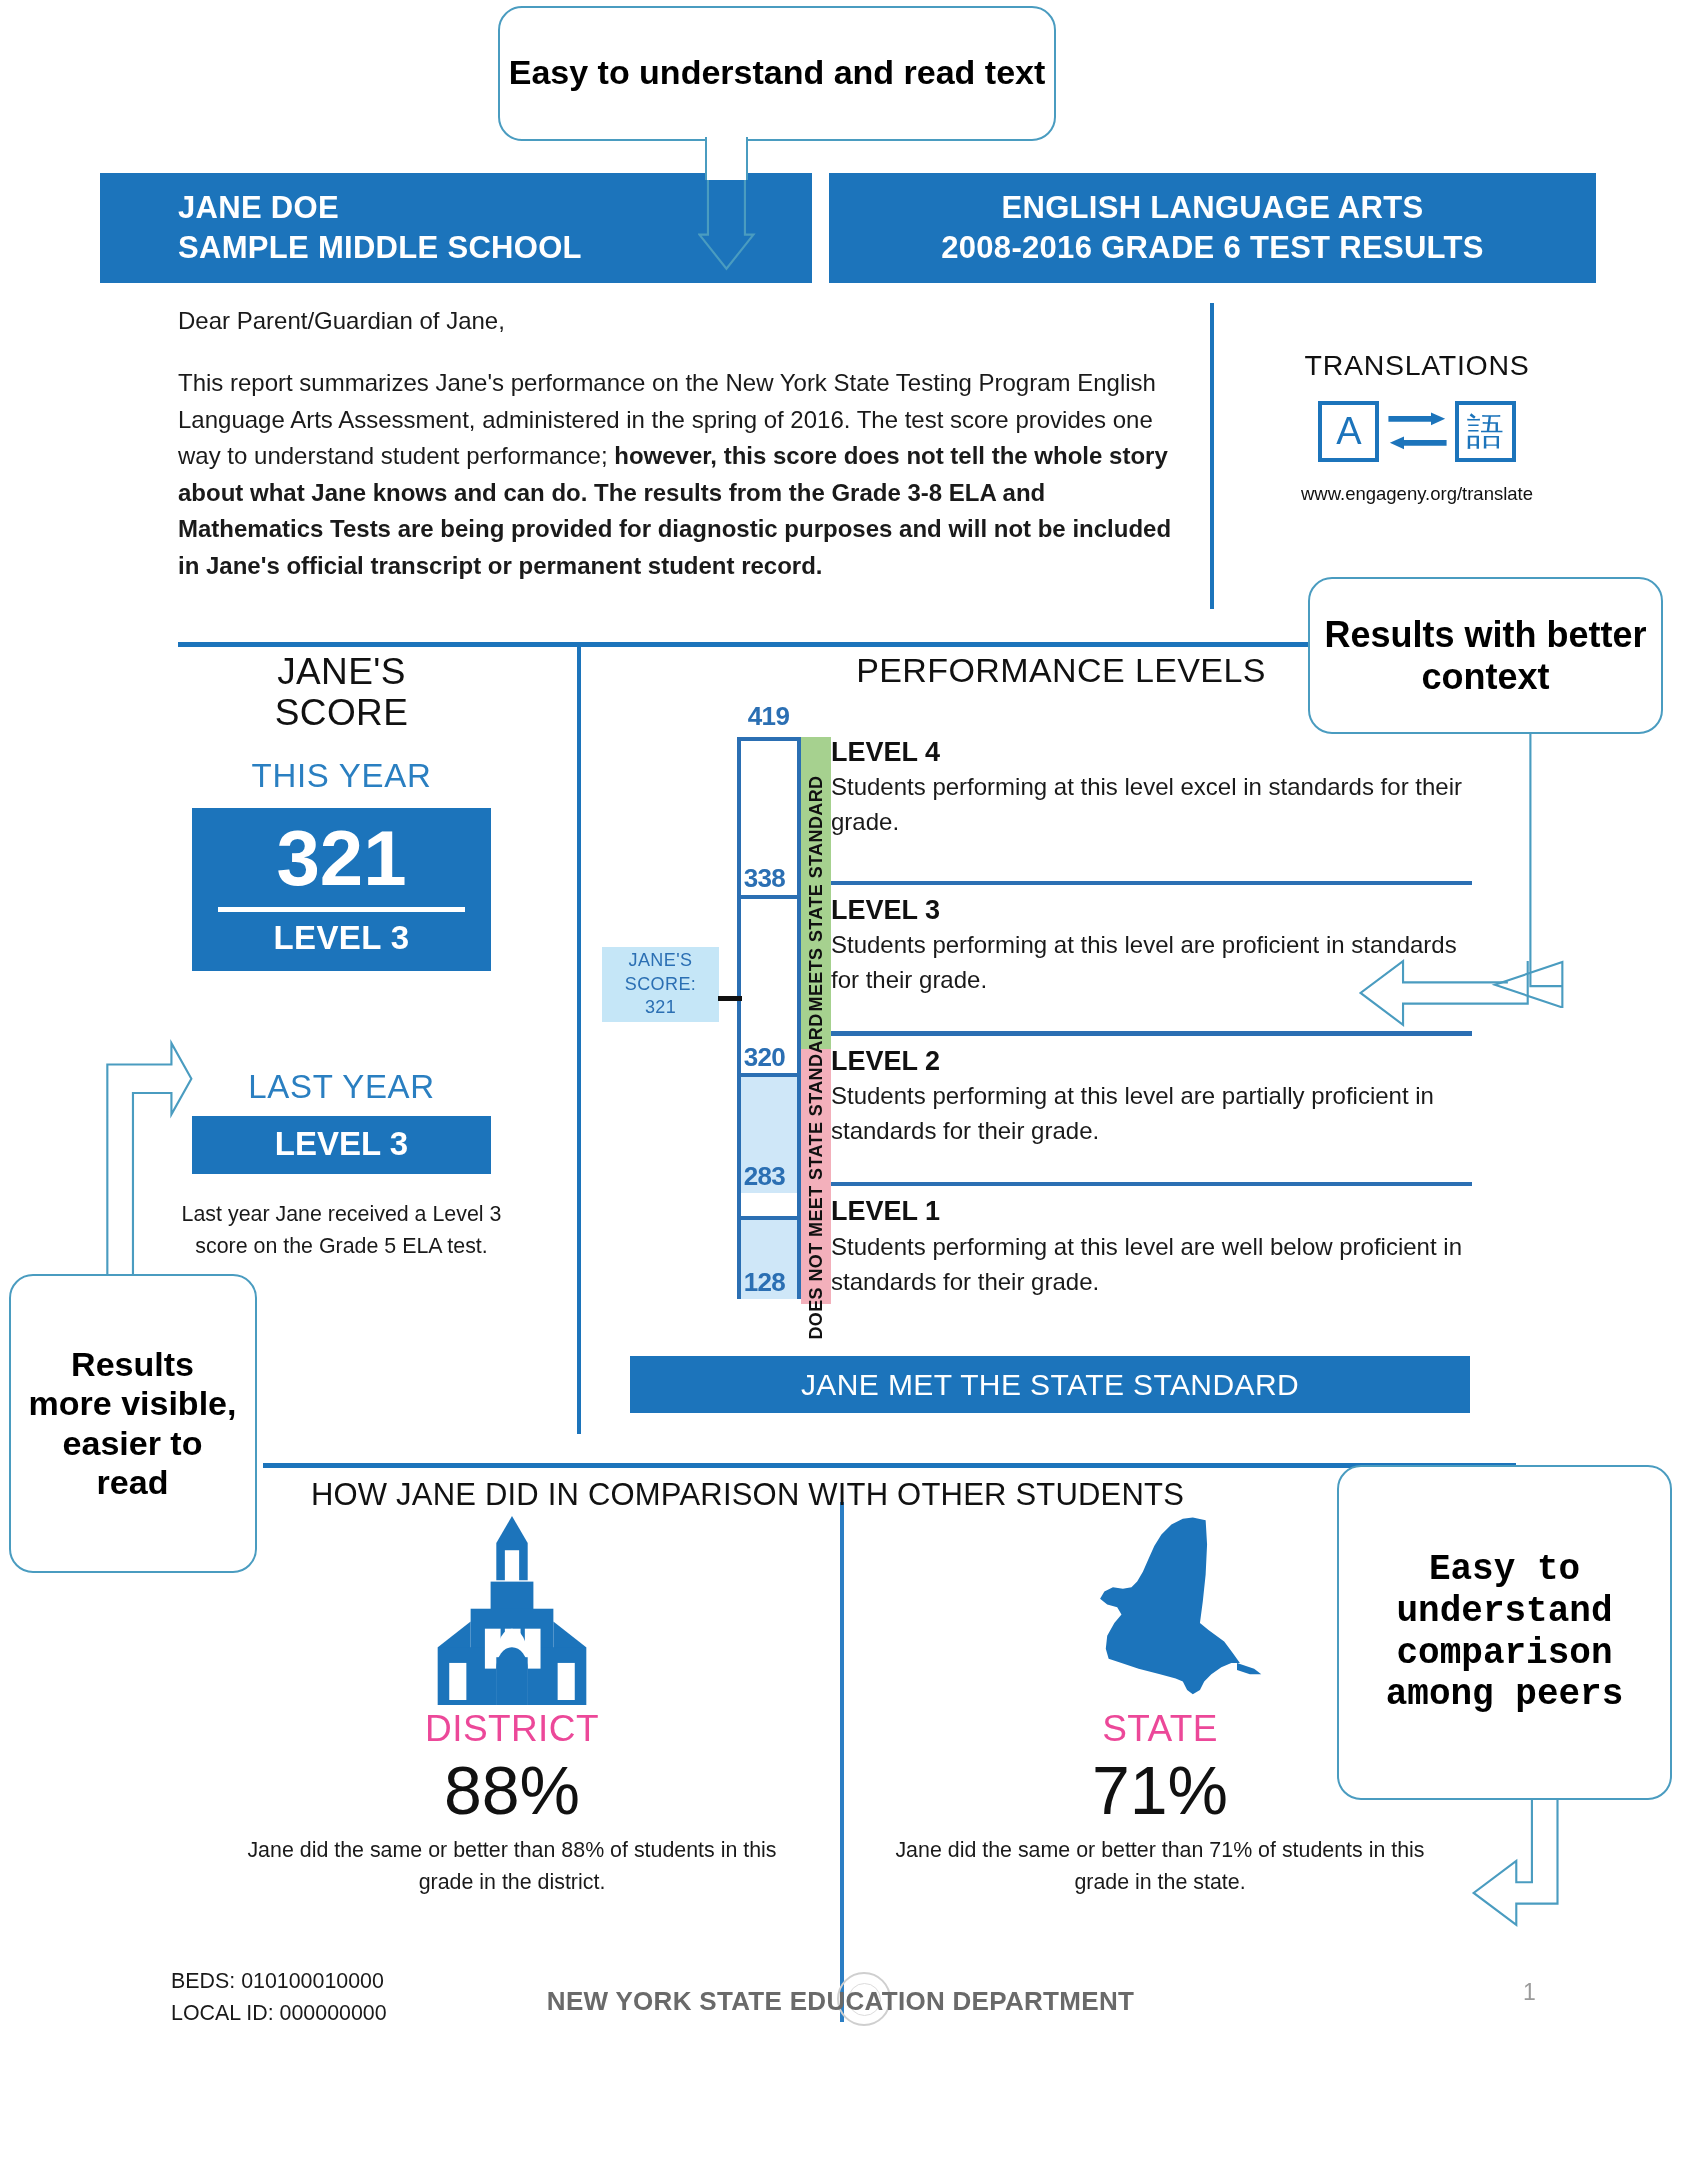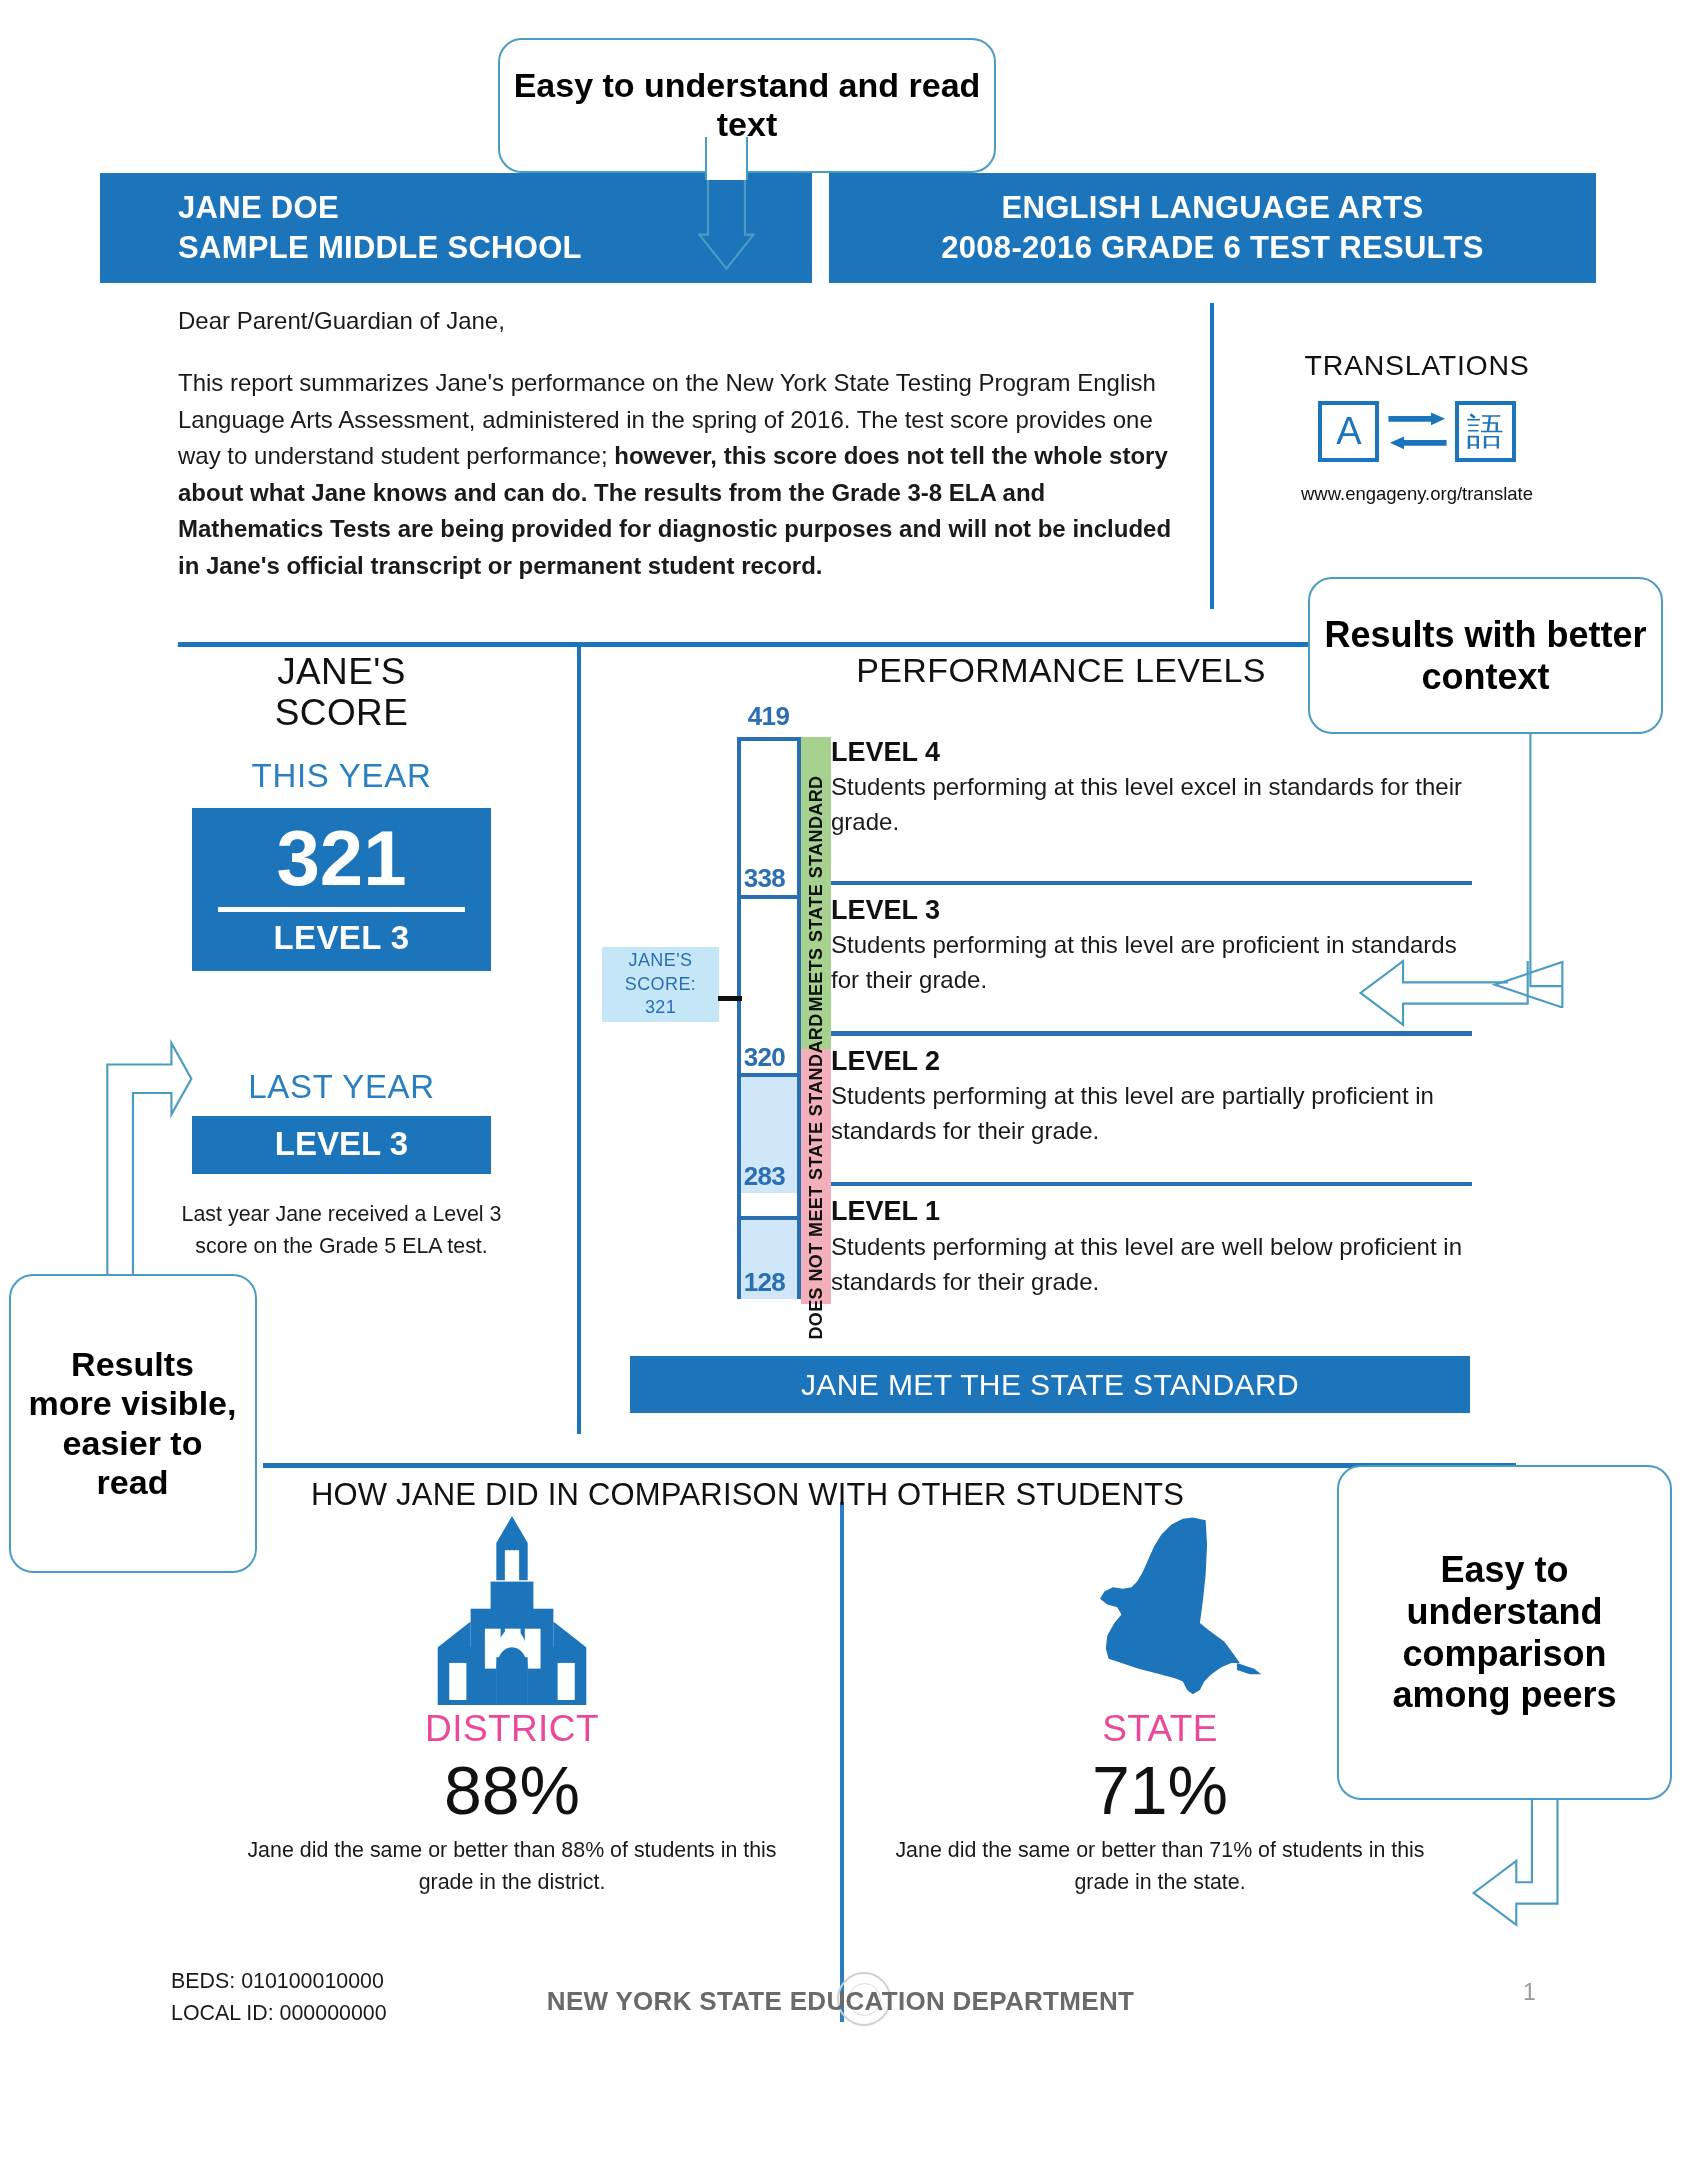--- a/index.html
+++ b/index.html
@@ -163,21 +163,21 @@
   .footer-dept .nm { font-size: 26px; font-weight: bold; color: #6a6a6a; letter-spacing: 0.3px; }
   .seal { position: absolute; left: 837px; top: 1972px; width: 54px; height: 54px; border-radius: 50%; border: 2.1px solid #cfcfcf; z-index: 5; }
   .seal::after { content: ""; position: absolute; left: 8.5px; top: 8.5px; right: 8.5px; bottom: 8.5px; border-radius: 50%; border: 1.4px solid #dcdcdc; }
   .pageno { position: absolute; left: 1523px; top: 1979px; font-size: 23px; color: #9a9a9a; z-index: 6; }
 </style>
 </head>
 <body>
 
 <div id="page">
 
-  <div class="callout" style="left:498px; top:5.7px; width:498px; height:135px; font-size:34px;margin-top:32px;">
+  <div class="callout" style="left:498px; top:5.7px; width:558px; height:135px; font-size:34px;">
     <span>Easy to understand and read text</span>
   </div>
   <div class="callout-stem" style="left:705px; top:137px; width:43px; height:43px; border-left:2.1px solid #4a9cc0; border-right:2.1px solid #4a9cc0;"></div>
   <svg class="conn" style="left:698px; top:135px;" width="64" height="185" viewBox="0 0 90 260">
     <path d="M14,10 L14,140 L2,140 L40,188 L78,140 L66,140 L66,10" fill="none" stroke="#4a9cc0" stroke-width="3"></path>
   </svg>
 
   <div class="hdrbar hdr-left">
     <div class="line">JANE DOE</div>
     <div class="line">SAMPLE MIDDLE SCHOOL</div>
@@ -350,21 +350,21 @@
           L66,116 L72,106 L84,100 L98,102 L110,100 L118,92 L126,78 L134,60 L142,42 L152,26
           L166,12 L182,4 Z"></path>
         <path fill="#1c74bb" d="M258,206 L282,214 L292,222 L276,222 L258,216 Z"></path>
       </svg>
     </div>
     <div class="lab">STATE</div>
     <div class="pct">71%</div>
     <div class="cap">Jane did the same or better than 71% of students in this grade in the state.</div>
   </div>
 
-  <div class="callout" style="left:1337px; top:1465px; width:335px; height:335px; font-size:36px; padding:0 4px;">
+  <div class="callout" style="left:1337px; top:1465px; width:335px; height:335px; font-size:36px; padding:0 4px;font-family:Liberation Mono, monospace;">
     <span>Easy to understand comparison among peers</span>
   </div>
   <svg class="conn" style="left:1438px; top:1797px;" width="185" height="135" viewBox="0 0 260 190">
     <path d="M168,0 L168,150 L110,150 L110,180 L50,135 L110,90 L110,120 L132,120 L132,0" fill="none" stroke="#4a9cc0" stroke-width="3"></path>
   </svg>
 
   <div class="footer-ids">
     <div>BEDS: 010100010000</div>
     <div>LOCAL ID: 000000000</div>
   </div>

